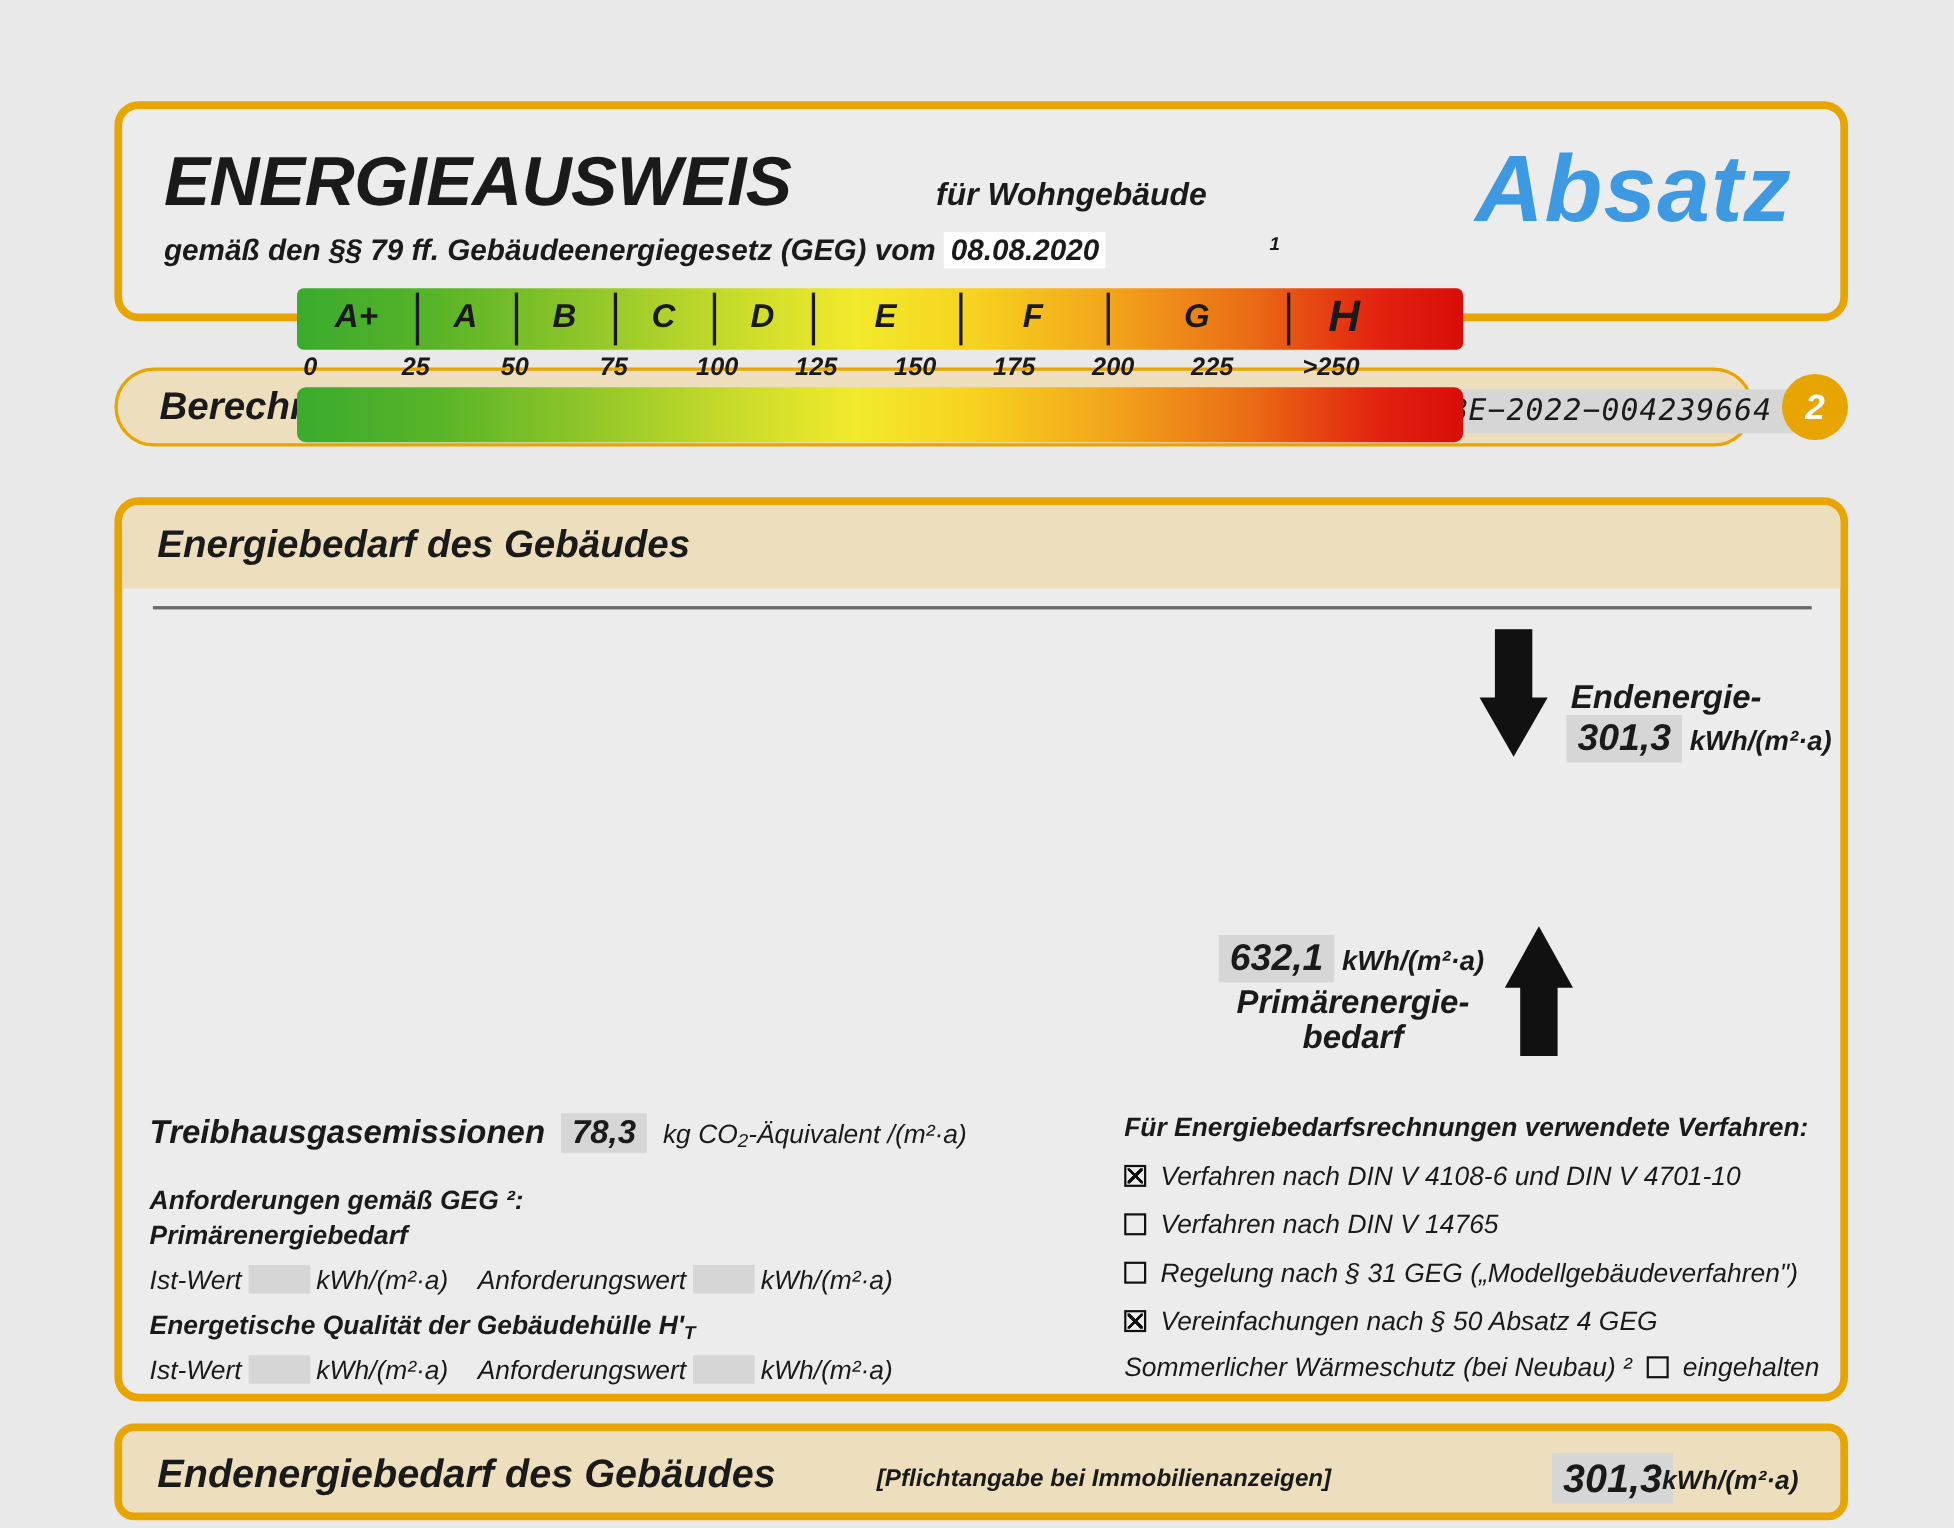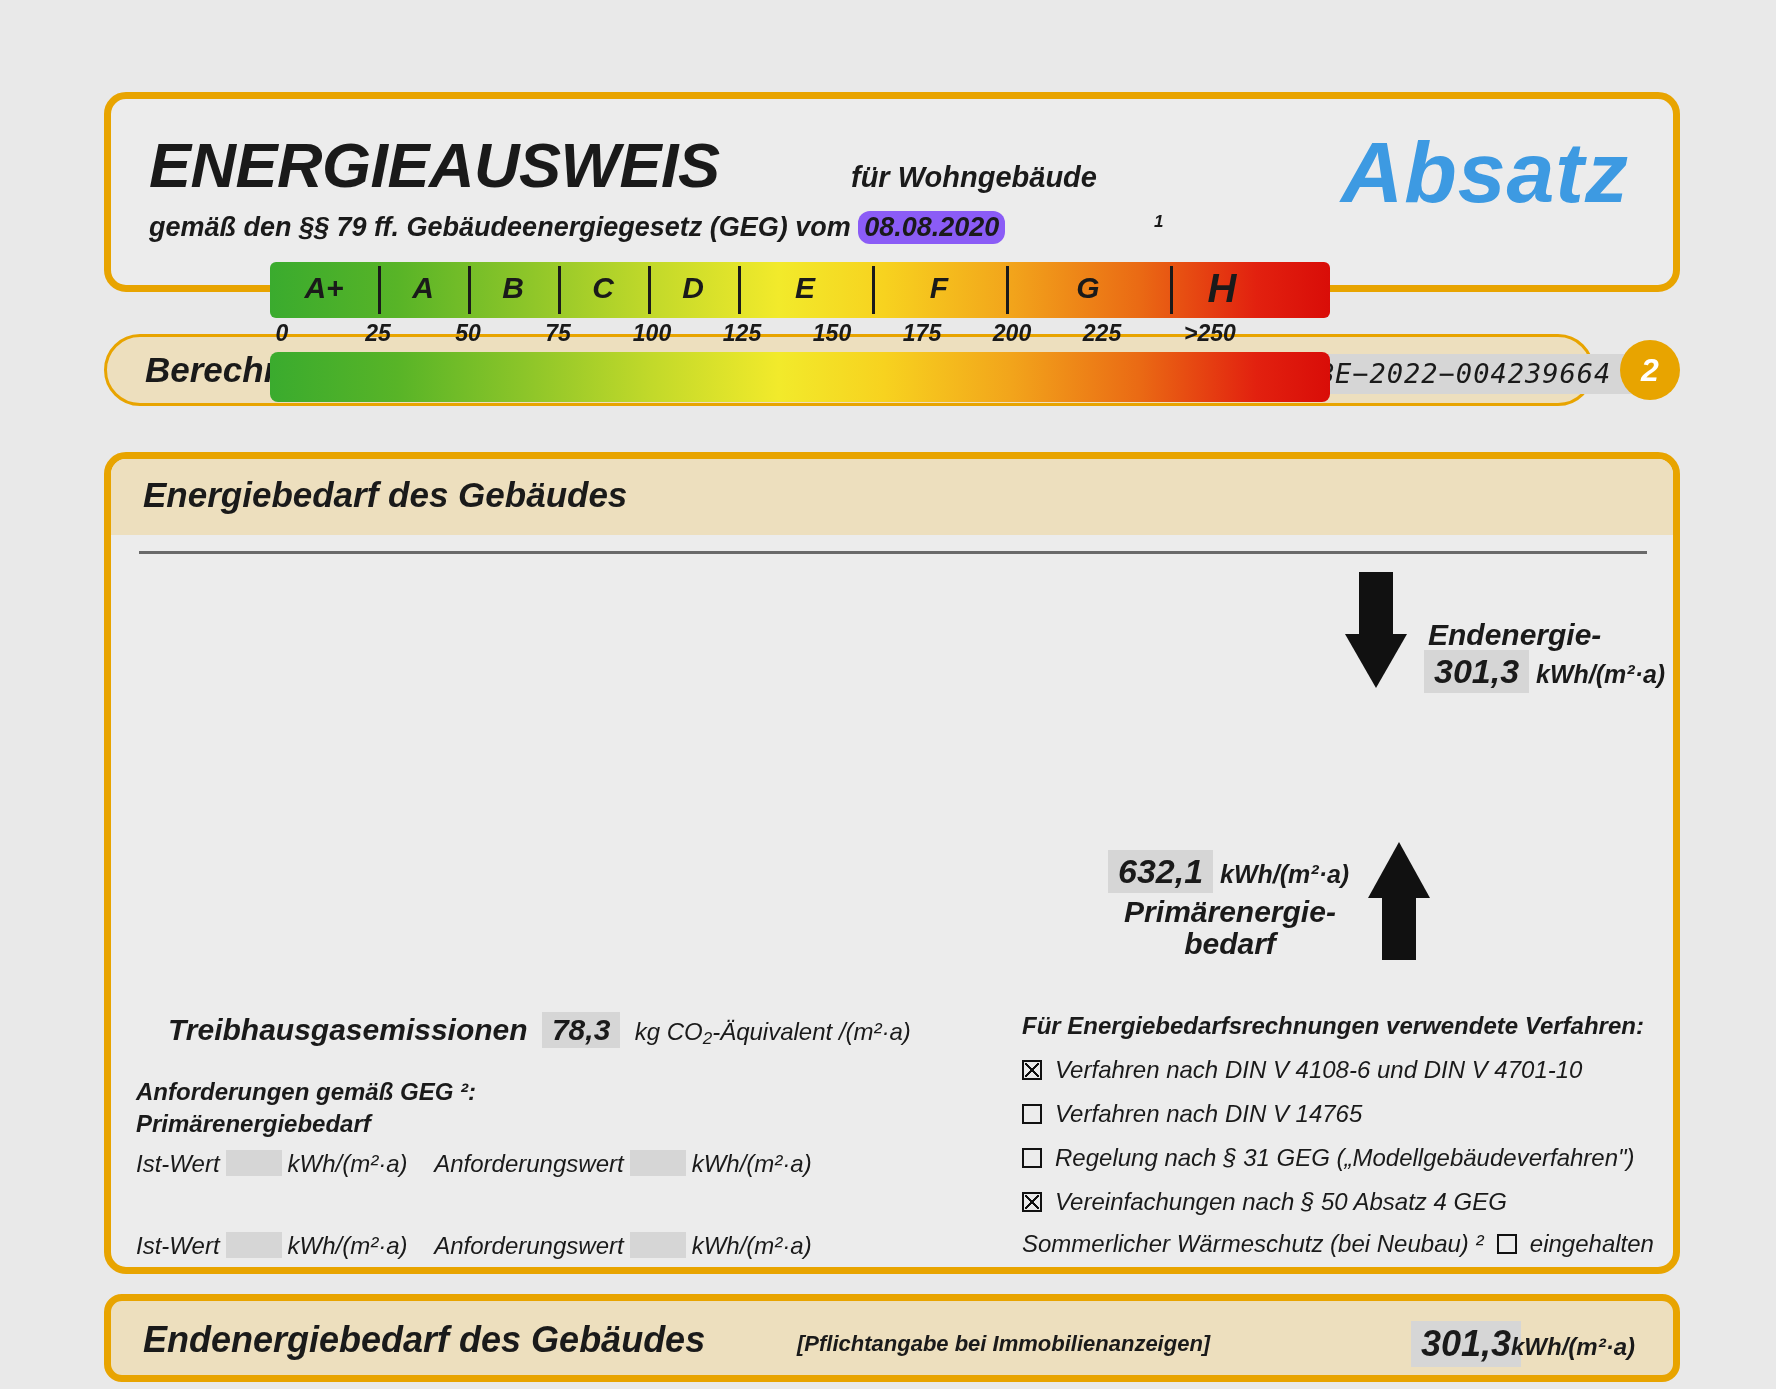--- a/index.html
+++ b/index.html
@@ -58,24 +58,23 @@
   }
   #title-law {
     position: absolute;
     left: 38px;
     top: 112px;
     font-size: 27px;
     font-weight: bold;
     white-space: nowrap;
   }
   .grayfield {
-    background: #8b5cf6;
+    background: #ffffff;
     display: inline-block;
     padding: 1px 6px;
-    border-radius: 12px;
   }
   #title-sup {
     position: absolute;
     left: 1043px;
     top: 113px;
     font-size: 17px;
     font-weight: bold;
   }
   #logo {
     position: absolute;
@@ -330,21 +329,20 @@
   }
 
   
   #thg-row {
     position: absolute;
     left: 136px;
     top: 1000px;
     font-size: 30px;
     font-weight: bold;
     white-space: nowrap;
-    margin-left: 32px;
   }
   #thg-value {
     display: inline-block;
     background: #d6d6d6;
     padding: 1px 10px;
     margin: 0 6px;
   }
   #thg-unit {
     font-size: 24px;
     font-weight: normal;
@@ -574,20 +572,21 @@
     <span id="thg-value">78,3</span>
     <span id="thg-unit"><span>kg CO</span><span class="sub">2</span><span>-Äquivalent /(m²·a)</span></span>
   </div>
 
   <div id="req-title">Anforderungen gemäß GEG ²:</div>
   <div id="req-sub1">Primärenergiebedarf</div>
   <div id="req-line1">
     <span>Ist-Wert</span><span class="blank-field"></span><span>kWh/(m²·a)</span>
     &nbsp;&nbsp;&nbsp;<span>Anforderungswert</span><span class="blank-field"></span><span>kWh/(m²·a)</span>
   </div>
+  <div id="req-sub2"><span>Energetische Qualität der Gebäudehülle H'</span><span class="sub">T</span></div>
   <div id="req-line2">
     <span>Ist-Wert</span><span class="blank-field"></span><span>kWh/(m²·a)</span>
     &nbsp;&nbsp;&nbsp;<span>Anforderungswert</span><span class="blank-field"></span><span>kWh/(m²·a)</span>
   </div>
 
   <div id="verf-title">Für Energiebedarfsrechnungen verwendete Verfahren:</div>
   <div class="chk-row" style="top:1044px">
     <span class="chk checked"></span><span>Verfahren nach DIN V 4108-6 und DIN V 4701-10</span>
   </div>
   <div class="chk-row" style="top:1088px">

